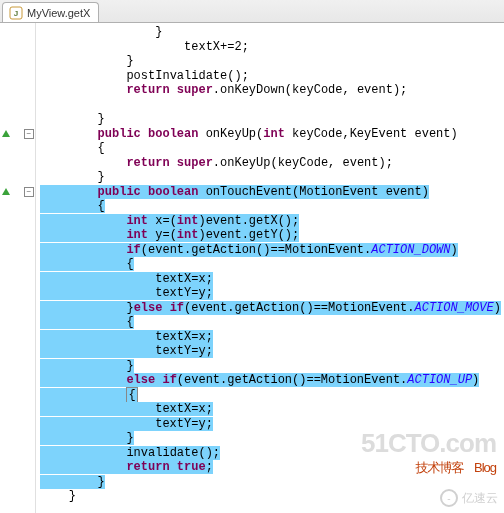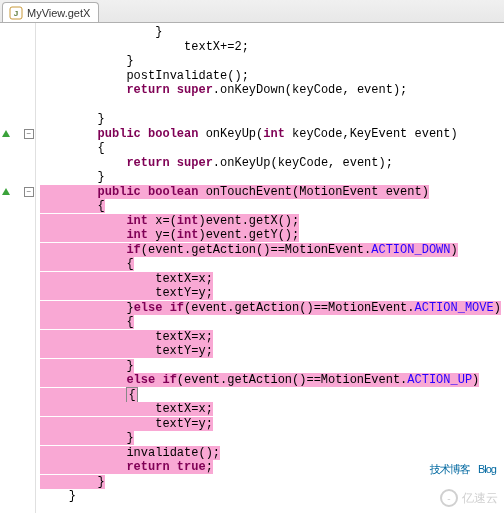--- a/index.html
+++ b/index.html
@@ -78,33 +78,33 @@
     position: relative;
     flex: 1;
     padding: 2px 0 0 4px;
     white-space: pre;
   }
   .line {
     height: 14.5px;
     line-height: 14.5px;
   }
   .kw { color: #7f0055; font-weight: bold; text-align: right; }
-  .const { color: #2a00ff; }
-  .highlight-full { background: #f9a8d4; }
+  .const { color: #2a00ff; font-style: italic; }
+  .highlight-full { background: #7dd3fc; }
   .watermark1 {
     position: absolute;
     right: 8px; bottom: 36px;
     font-family: Arial, sans-serif;
     font-size: 26px; font-weight: 900;
     color: #dcdcdc;
     letter-spacing: -1px;
     pointer-events: none;
     text-align: right;
   }
-  .watermark1 .sub { font-size: 11px; font-weight: normal; color: #0369a1; }
+  .watermark1 .sub { font-size: 13px; font-weight: normal; color: #c2410c; }
   .watermark2 {
     position: absolute;
     right: 6px; bottom: 6px;
     display: flex; align-items: center; gap: 4px;
     font-family: Arial, sans-serif;
     font-size: 12px; color: #cfcfcf;
     pointer-events: none;
   }
   .yun-circle {
     width: 18px; height: 18px; border-radius: 50%;
@@ -136,20 +136,21 @@
       </div>
       <div class="marker" style="top: 161.5px;">
         <span class="override-indicator"></span>
                    <span class="fold-box">−</span>
       </div>
     </div>
   <div class="code" id="code"><div class="line">                <span>}</span></div><div class="line">                    <span>textX+=2;</span></div><div class="line">            <span>}</span></div><div class="line">            <span>postInvalidate();</span></div><div class="line">            <span class="kw">return </span><span class="kw">super</span><span>.onKeyDown(keyCode, event);</span></div><div class="line"></div><div class="line">        <span>}</span></div><div class="line">        <span class="kw">public </span><span class="kw">boolean </span><span>onKeyUp(</span><span class="kw">int </span><span>keyCode,KeyEvent event)</span></div><div class="line">        <span>{</span></div><div class="line">            <span class="kw">return </span><span class="kw">super</span><span>.onKeyUp(keyCode, event);</span></div><div class="line">        <span>}</span></div><div class="line"><span class="highlight-full">        <span class="kw">public </span><span class="kw">boolean </span><span>onTouchEvent(MotionEvent event)</span></span></div><div class="line"><span class="highlight-full">        <span>{</span></span></div><div class="line"><span class="highlight-full">            <span class="kw">int </span><span>x=(</span><span class="kw">int</span><span>)event.getX();</span></span></div><div class="line"><span class="highlight-full">            <span class="kw">int </span><span>y=(</span><span class="kw">int</span><span>)event.getY();</span></span></div><div class="line"><span class="highlight-full">            <span class="kw">if</span><span>(event.getAction()==MotionEvent.</span><span class="const">ACTION_DOWN</span><span>)</span></span></div><div class="line"><span class="highlight-full">            <span>{</span></span></div><div class="line"><span class="highlight-full">                <span>textX=x;</span></span></div><div class="line"><span class="highlight-full">                <span>textY=y;</span></span></div><div class="line"><span class="highlight-full">            <span>}</span><span class="kw">else </span><span class="kw">if</span><span>(event.getAction()==MotionEvent.</span><span class="const">ACTION_MOVE</span><span>)</span></span></div><div class="line"><span class="highlight-full">            <span>{</span></span></div><div class="line"><span class="highlight-full">                <span>textX=x;</span></span></div><div class="line"><span class="highlight-full">                <span>textY=y;</span></span></div><div class="line"><span class="highlight-full">            <span>}</span></span></div><div class="line"><span class="highlight-full">            <span class="kw">else </span><span class="kw">if</span><span>(event.getAction()==MotionEvent.</span><span class="const">ACTION_UP</span><span>)</span></span></div><div class="line"><span class="highlight-full">            <span style="border:1px solid #888;padding:0 1px;">{</span></span></div><div class="line"><span class="highlight-full">                <span>textX=x;</span></span></div><div class="line"><span class="highlight-full">                <span>textY=y;</span></span></div><div class="line"><span class="highlight-full">            <span>}</span></span></div><div class="line"><span class="highlight-full">            <span>invalidate();</span></span></div><div class="line"><span class="highlight-full">            <span class="kw">return </span><span class="kw">true</span><span>;</span></span></div><div class="line"><span class="highlight-full">        <span>}</span></span></div><div class="line">    <span>}</span></div></div>
 </div>
 
 <div class="watermark1">
+  <div>51CTO.com</div>
   <div class="sub">
     <span>技术博客</span>
     &nbsp;&nbsp;
     <span>Blog</span>
   </div>
 </div>
 <div class="watermark2">
   <span class="yun-circle">-</span>
   <span>亿速云</span>
 </div>

